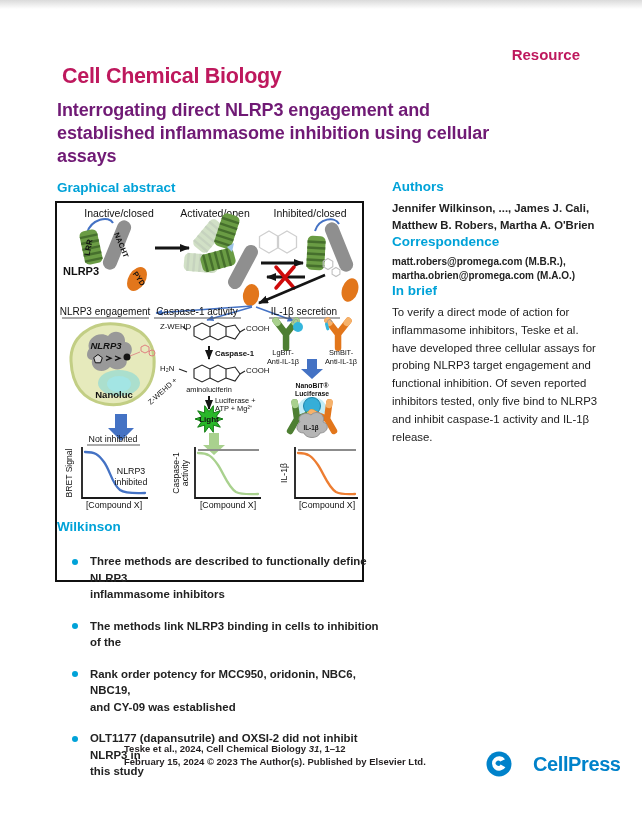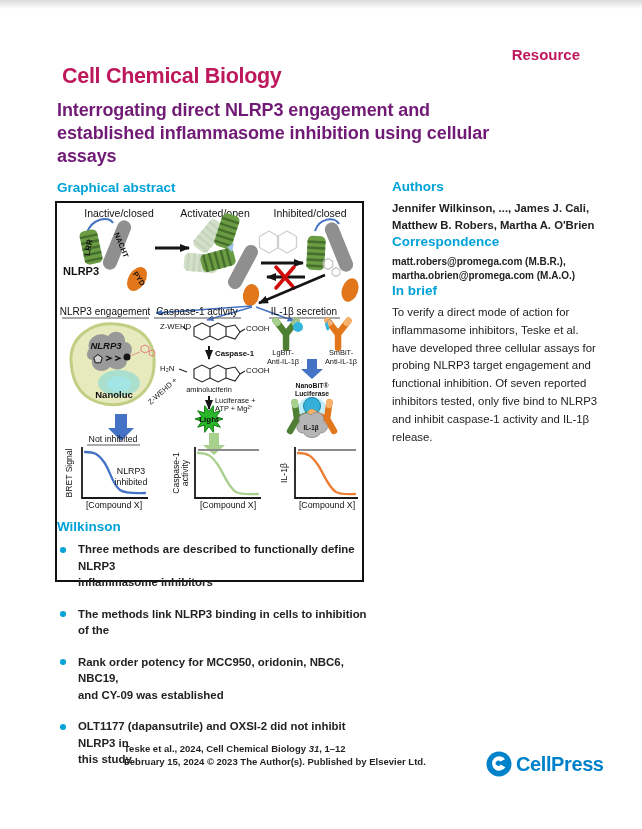--- a/index.html
+++ b/index.html
@@ -18,31 +18,31 @@
   svg text{font-family:"Liberation Sans",sans-serif;fill:#111;}
   .right-col{position:absolute;left:378px;top:179px;width:234px;margin-left:14px;}
   .right-col .block-label{margin:0 0 6px 0;}
   .authors-lines span,.corr-lines span,.brief-lines span{display:block;}
   .authors-lines{font-size:11.3px;font-weight:bold;line-height:17px;color:#222;}
   .corr-label{margin-top:17px;}
   .corr-lines{font-size:10px;font-weight:bold;line-height:14px;color:#222;}
   .brief-label{margin-top:17px;}
   .brief-lines{font-size:11.4px;line-height:17.8px;color:#222;}
   .highlights-label{position:absolute;left:57px;top:519px;}
-  .highlights{position:absolute;left:57px;top:541px;width:310px;list-style:none;margin:0;padding:0;}
+  .highlights{position:absolute;left:57px;top:541px;width:310px;list-style:none;margin:12px;padding:0;}
   .highlights li{position:relative;padding-left:21px;margin-bottom:15px;
         font-size:11.4px;line-height:16.5px;color:#222;font-weight:bold;}
   .highlights li::before{content:"";position:absolute;left:3px;top:5.5px;width:6px;height:6px;
         border-radius:50%;background:#00a2d8;}
   .highlights li span{display:block;}
   .footer-text{position:absolute;left:124px;top:743px;font-size:9.5px;font-weight:bold;
         line-height:12.5px;color:#231f20;}
   .footer-text .doi{color:#00a2d8;font-weight:normal;text-decoration:none;display:block;}
   .it{font-style:italic;}
-  .cellpress{position:absolute;left:486px;top:751px;display:flex;align-items:center;gap:4px;}
+  .cellpress{position:absolute;left:486px;top:751px;display:flex;align-items:center;gap:21px;}
   .cellpress .wordmark{font-size:20px;font-weight:bold;color:#0082ca;letter-spacing:-0.4px;}
 </style>
 </head>
 <body>
 
 <div class="page">
   <div class="top-shade"></div>
 
   <div class="resource">Resource</div>
   <div class="journal">Cell Chemical Biology</div>

